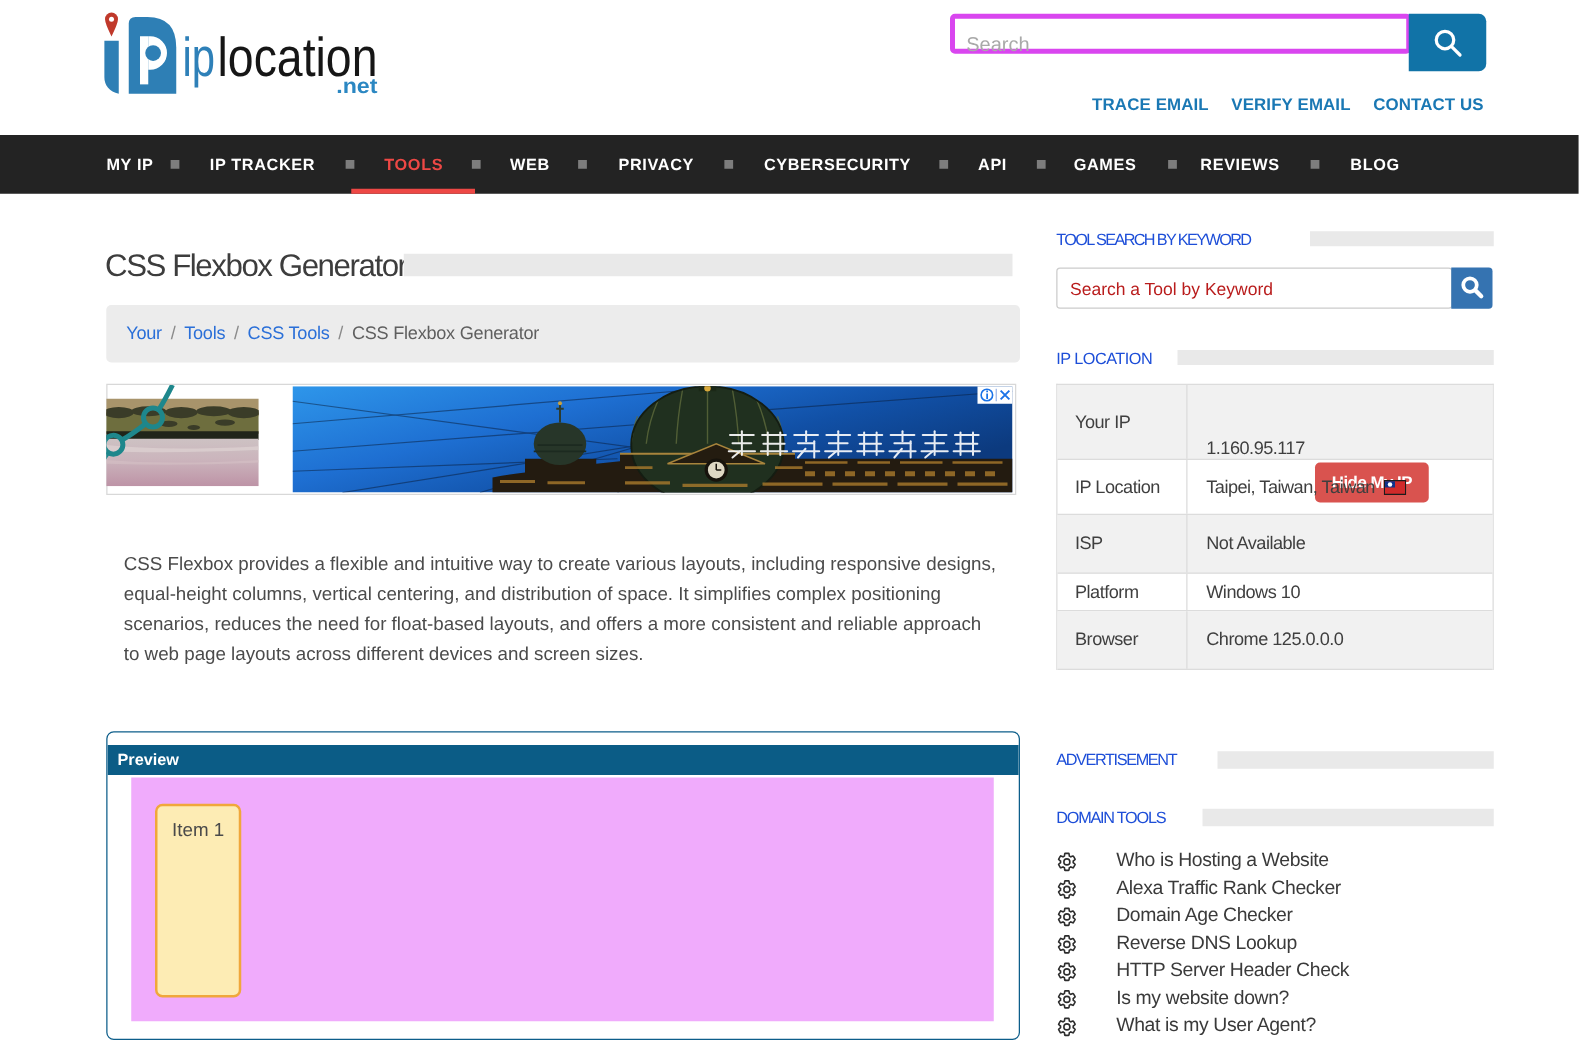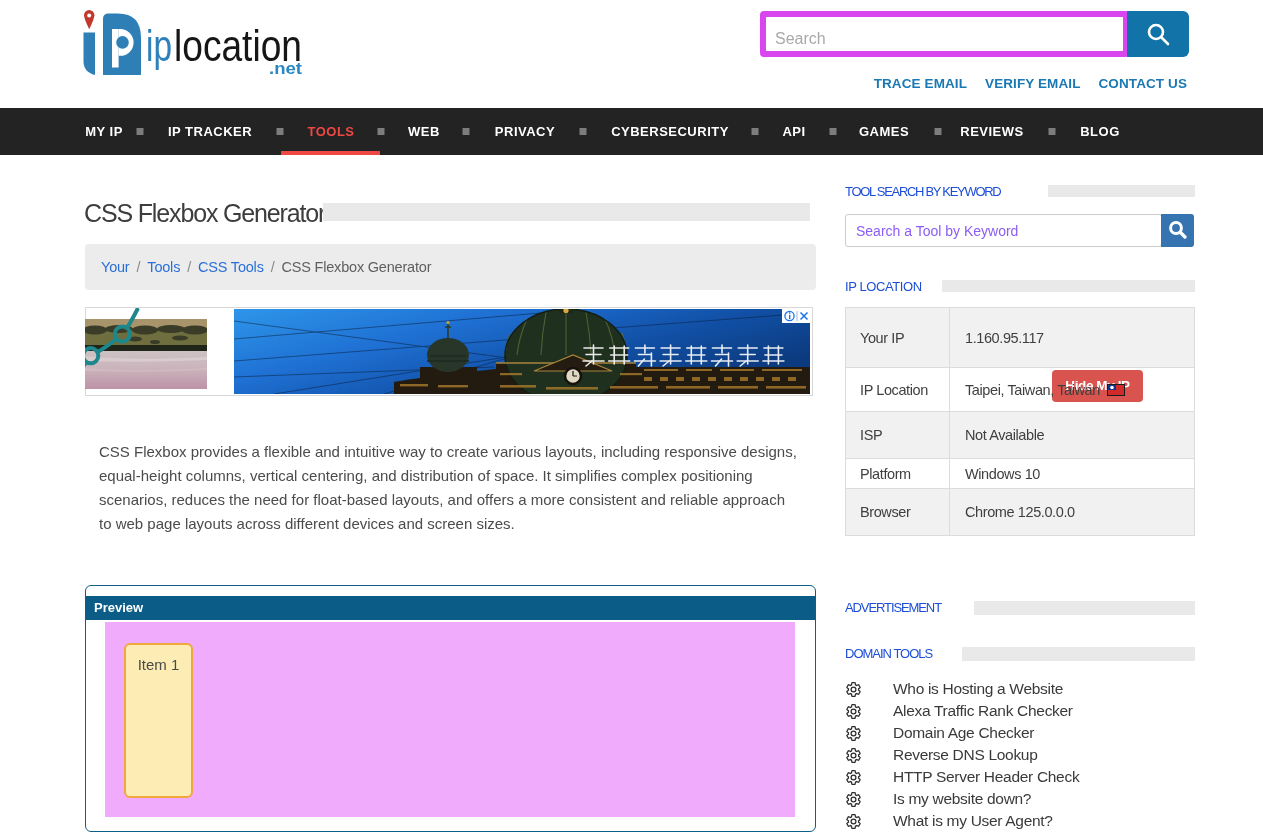--- a/index.html
+++ b/index.html
@@ -2,22 +2,22 @@
 <html><head>
 <meta charset="utf-8">
 <style>
 * { margin:0; padding:0; box-sizing:border-box; }
 html,body { width:1263px; height:840px; overflow:hidden; background:#fff;
   font-family:"Liberation Sans", sans-serif; }
 #page { position:relative; width:1263px; height:840px; }
 .abs { position:absolute; }
 
 
-#search-field { left:760px; top:11px; width:369px; height:46px; background:#fff;
-  border:6px solid #d946ef; border-radius:4px;text-align:right; }
+#search-field { left:760px; top:11px; width:369px; height:32px; background:#fff;
+  border:4px solid #d946ef; border-radius:4px;text-align:right; }
 #search-field span { position:absolute; left:9px; top:13px; font-size:16px; color:#a9a9a9; }
 #search-btn { left:1127px; top:11px; width:62px; height:46px; background:#1173a7;
   border-radius:0 6px 6px 0; }
 #toplinks { left:700px; top:76px; width:487px; text-align:right; font-size:13.5px;
   font-weight:bold; color:#1a78b4; letter-spacing:0.1px; }
 #toplinks span { margin-left:18px; }
 
 
 #nav { left:0; top:108px; width:1263px; height:47px; background:#232323; }
 #nav span.it { position:absolute; top:0; line-height:47px; transform:translateX(-50%);
@@ -46,21 +46,21 @@
 #flexbox { position:absolute; left:19px; top:36px; width:690px; height:195px; background:#f0abfc; }
 #item1 { position:absolute; left:19px; top:21px; width:69px; height:155px; background:#fdecb4;
   border:2px solid #f0a73b; border-radius:6px; text-align:center; }
 #item1 span { display:inline-block; margin-top:11px; font-size:15px; color:#4a4a4a; }
 
 
 .sidehead { font-size:13px; color:#1d4ed8; white-space:nowrap; }
 .sidebar-bar { background:#e9e9e9; }
 #tool-field { left:845px; top:214px; width:317px; height:33px; background:#fff;
   border:1px solid #ccc; border-radius:3px; }
-#tool-field span { position:absolute; left:10px; top:8px; font-size:14px; color:#8b5cf6; }
+#tool-field span { position:absolute; left:10px; top:8px; font-size:14px; color:#b91c1c; }
 #tool-btn { left:1161px; top:214px; width:33px; height:33px; background:#3573b1;
   border-radius:0 3px 3px 0; }
 
 #iptable { left:845px; top:307px; width:350px; border:1px solid #dcdcdc; border-bottom:none;
   font-size:14.5px; color:#3f3f3f; letter-spacing:-0.4px; }
 .iprow { position:relative; display:flex; align-items:center; border-bottom:1px solid #dcdcdc; }
 .iprow .lbl { width:104px; padding-left:14px; flex:none; align-self:stretch;
   border-right:1px solid #dcdcdc; display:flex; align-items:center; }
 .iprow .val { padding-left:15px; display:flex; align-items:center; }
 .iprow.g { background:#f1f1f1; }
@@ -316,21 +316,21 @@
     <svg width="33" height="33" viewBox="0 0 33 33">
       <circle cx="15" cy="14" r="5.4" fill="none" stroke="#fff" stroke-width="3"></circle>
       <line x1="19.5" y1="18.5" x2="24" y2="23" stroke="#fff" stroke-width="3.4" stroke-linecap="round"></line>
     </svg>
   </div>
 
   <div class="abs sidehead" style="left:845px; top:279px; letter-spacing:-0.4px;">IP LOCATION</div>
   <div class="abs sidebar-bar" style="left:942px; top:280px; width:253px; height:12px;"></div>
 
   <div class="abs" id="iptable">
-    <div class="iprow g" style="height:60px;">
+    <div class="iprow g" style="height:60px;align-items:flex-end;">
       <div class="lbl">Your IP</div>
       <div class="val">1.160.95.117<span id="hidebtn">Hide My IP</span></div>
     </div>
     <div class="iprow" style="height:44px;">
       <div class="lbl">IP Location</div>
       <div class="val">Taipei, Taiwan, Taiwan
         <svg style="margin-left:7px;" width="18" height="12" viewBox="0 0 18 12">
           <rect width="18" height="12" fill="#1c1c1c"></rect>
           <rect x="1" y="1" width="16" height="10" fill="#d02a2a"></rect>
           <rect x="1" y="1" width="8" height="5" fill="#10338c"></rect>

